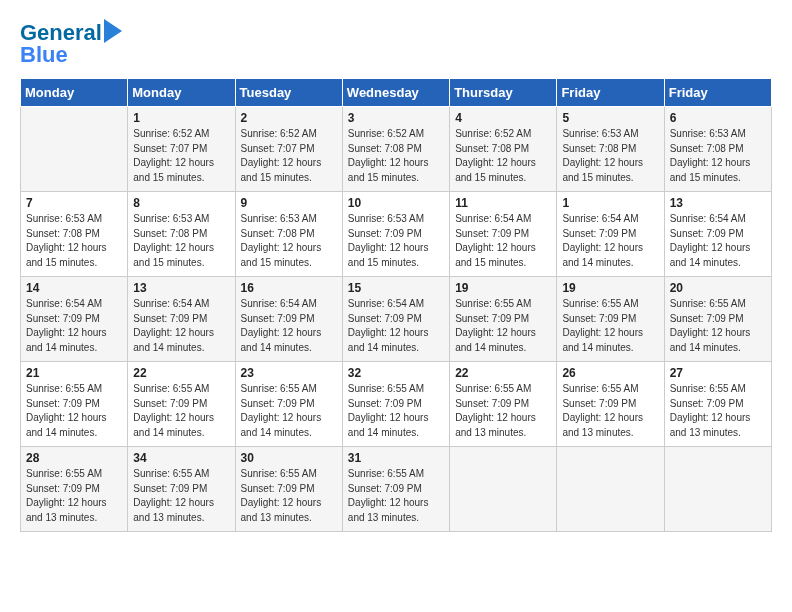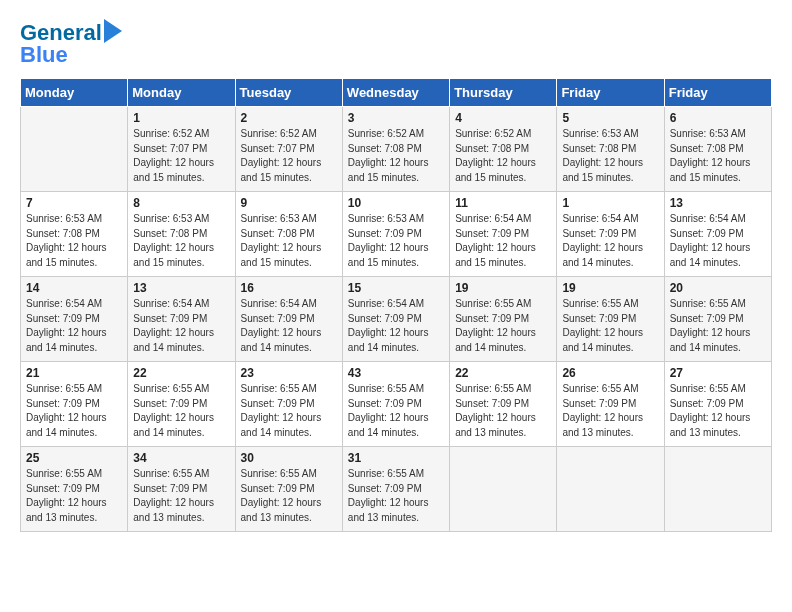--- a/index.html
+++ b/index.html
@@ -328,21 +328,21 @@
         <td>
           <div class="day-number">23</div>
           <div class="day-info">
             <div>Sunrise: 6:55 AM</div>
             <div>Sunset: 7:09 PM</div>
             <div style="white-space: pre-line;">Daylight: 12 hours
  and 14 minutes.</div>
           </div>
         </td>
         <td>
-          <div class="day-number">43</div>
+          <div class="day-number">32</div>
           <div class="day-info">
             <div>Sunrise: 6:55 AM</div>
             <div>Sunset: 7:09 PM</div>
             <div style="white-space: pre-line;">Daylight: 12 hours
  and 14 minutes.</div>
           </div>
         </td>
         <td>
           <div class="day-number">22</div>
           <div class="day-info">
@@ -366,21 +366,21 @@
           <div class="day-info">
             <div>Sunrise: 6:55 AM</div>
             <div>Sunset: 7:09 PM</div>
             <div style="white-space: pre-line;">Daylight: 12 hours
  and 13 minutes.</div>
           </div>
         </td>
       </tr>
       <tr>
         <td>
-          <div class="day-number">25</div>
+          <div class="day-number">28</div>
           <div class="day-info">
             <div>Sunrise: 6:55 AM</div>
             <div>Sunset: 7:09 PM</div>
             <div style="white-space: pre-line;">Daylight: 12 hours
  and 13 minutes.</div>
           </div>
         </td>
         <td>
           <div class="day-number">34</div>
           <div class="day-info">

